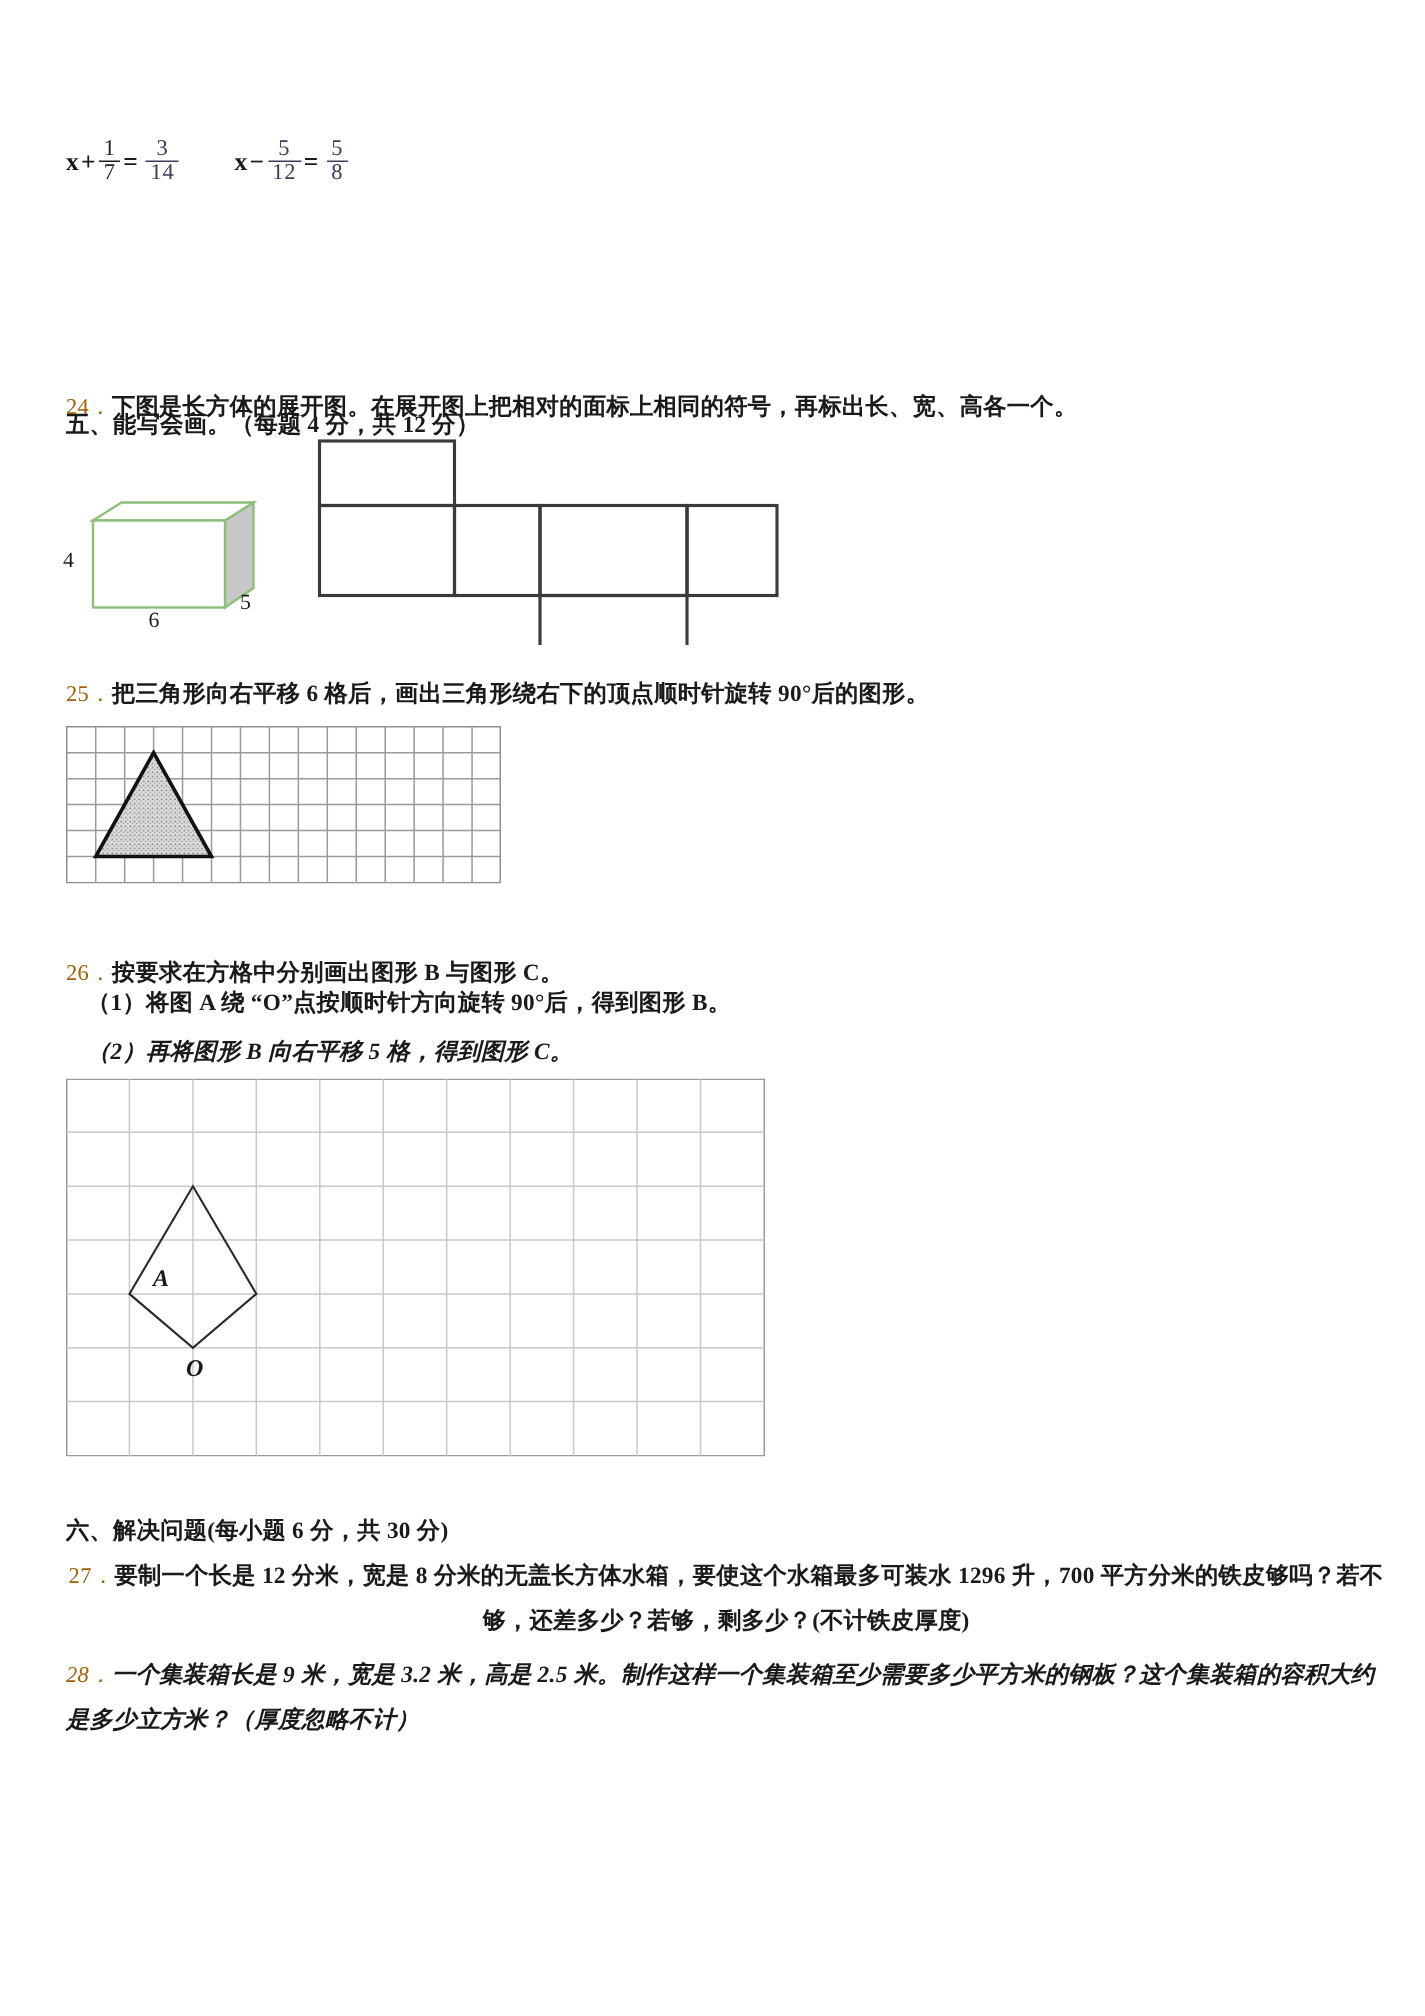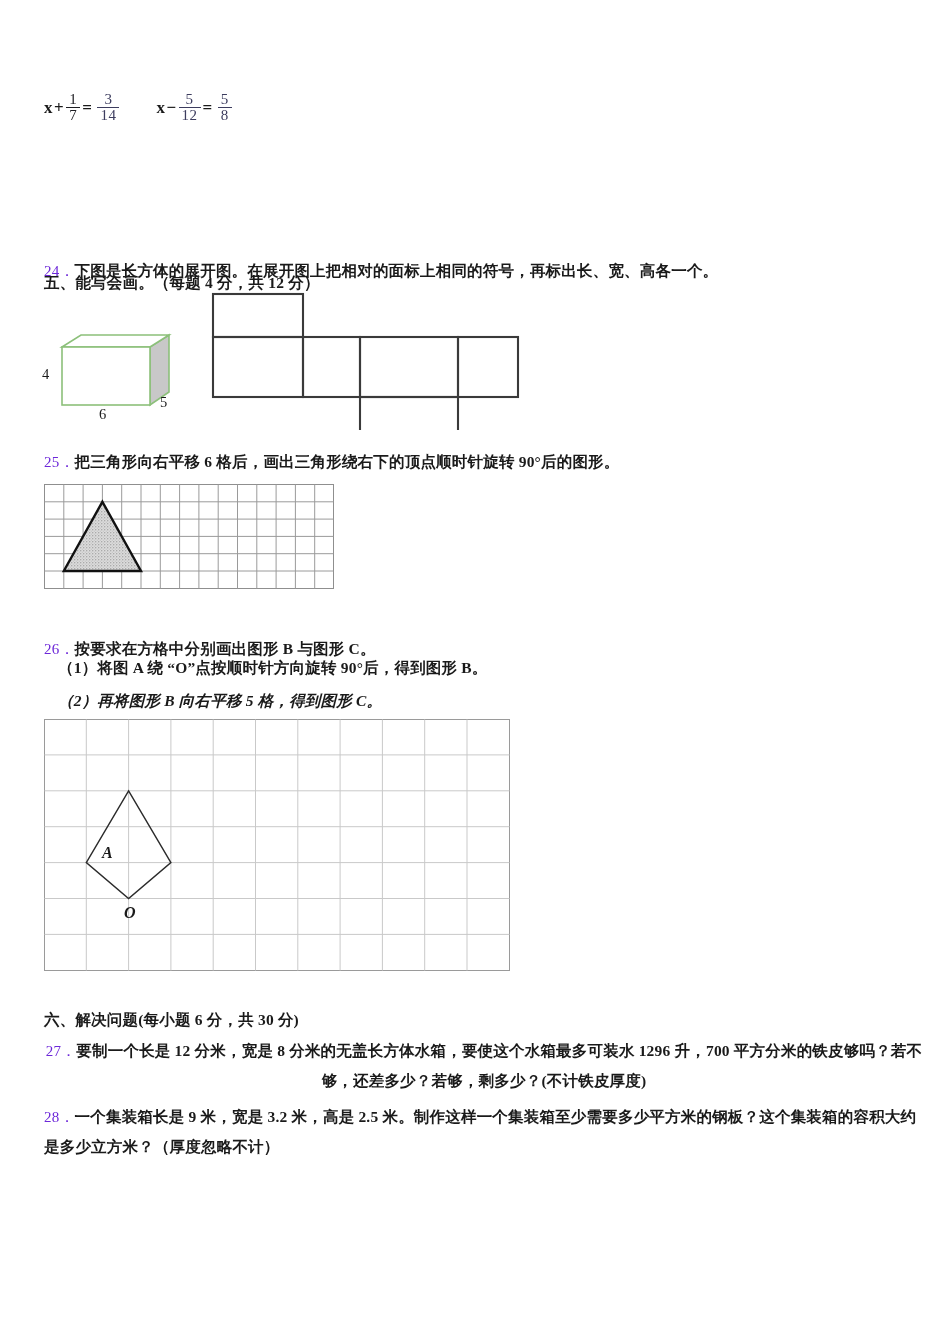--- a/index.html
+++ b/index.html
@@ -57,21 +57,21 @@
     letter-spacing: .2px;
   }
   .q-text {
     position: absolute;
     font-weight: 700;
     font-size: 15.5px;
     letter-spacing: .2px;
   }
   .q-num {
     font-weight: 400;
-    color: #6d28d9;
+    color: #a16207;
     font-size: 15px;
   }
   .q-wrap { width: 880px; line-height: 1.9; }
 
   
   #box3d { position: absolute; left: 48px; top: 330px; width: 130px; height: 95px; }
   .box-lbl {
     position: absolute;
     font-size: 14.5px;
     font-weight: 400;
@@ -245,15 +245,15 @@
   <span class="figlabel" style="left:58px; top:125px;">A</span>
   <span class="figlabel" style="left:80px; top:185px;">O</span>
 </div>
 
 <div class="sec-head" style="left:44px; top:1010px;">六、解决问题(每小题 6 分，共 30 分)</div>
 
 <div class="q-text q-wrap" style="left:44px; top:1036px;text-align:center;">
   <span class="q-num">27．</span><span>要制一个长是 12 分米，宽是 8 分米的无盖长方体水箱，要使这个水箱最多可装水 1296 升，700 平方分米的铁皮够吗？若不够，还差多少？若够，剩多少？(不计铁皮厚度)</span>
 </div>
 
-<div class="q-text q-wrap" style="left:44px; top:1102px;">
+<div class="q-text q-wrap" style="left:44px; top:1102px;font-style:italic;">
   <span class="q-num">28．</span><span>一个集装箱长是 9 米，宽是 3.2 米，高是 2.5 米。制作这样一个集装箱至少需要多少平方米的钢板？这个集装箱的容积大约是多少立方米？（厚度忽略不计）</span>
 </div>
 
 </body></html>

